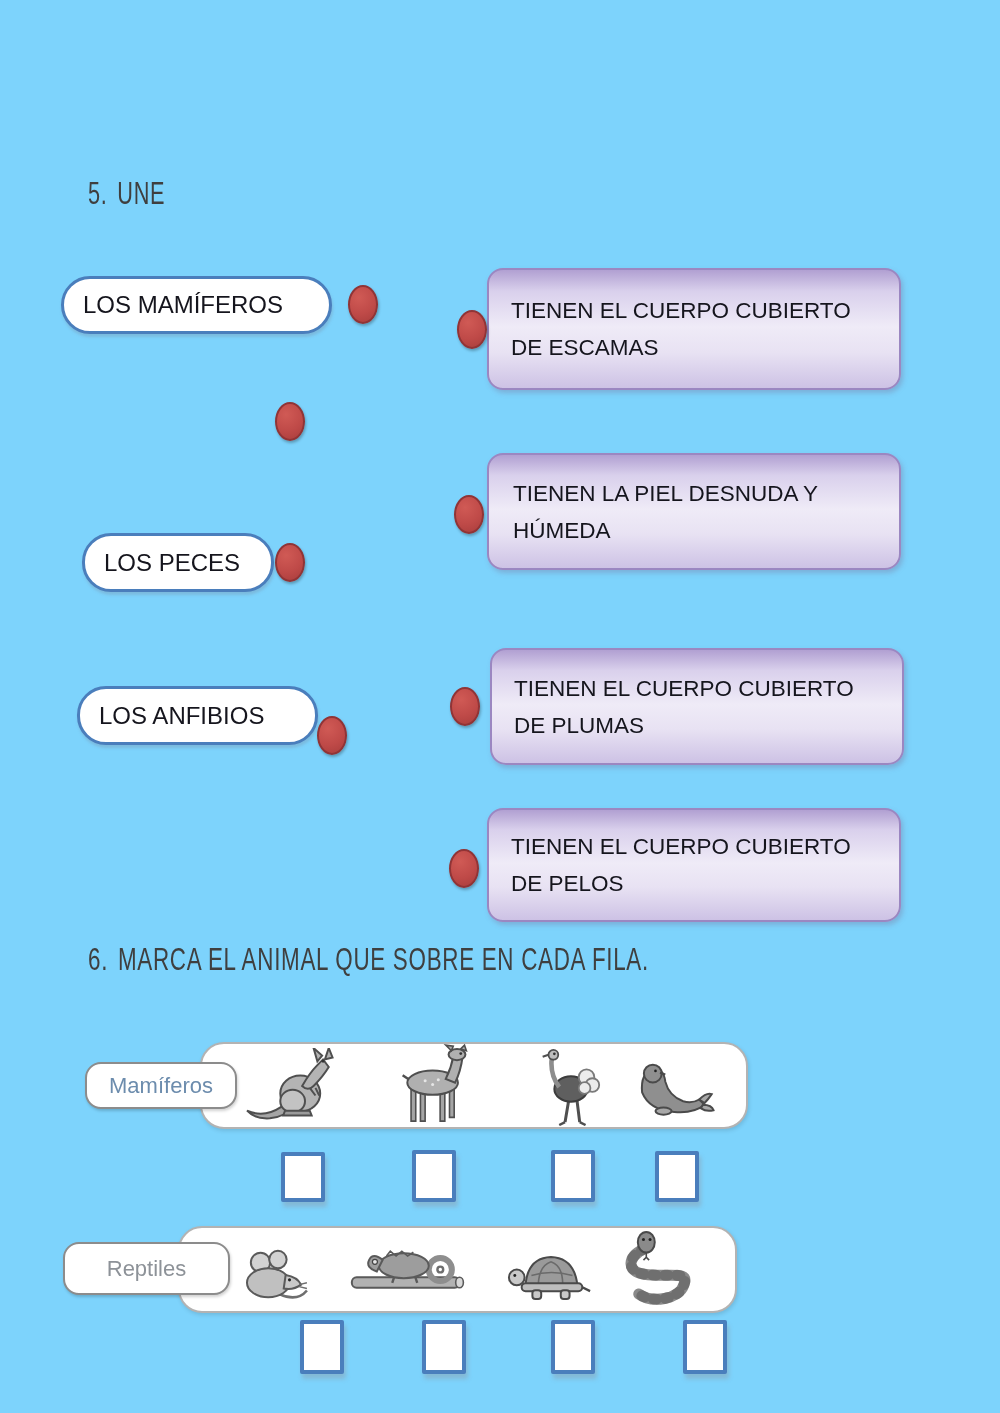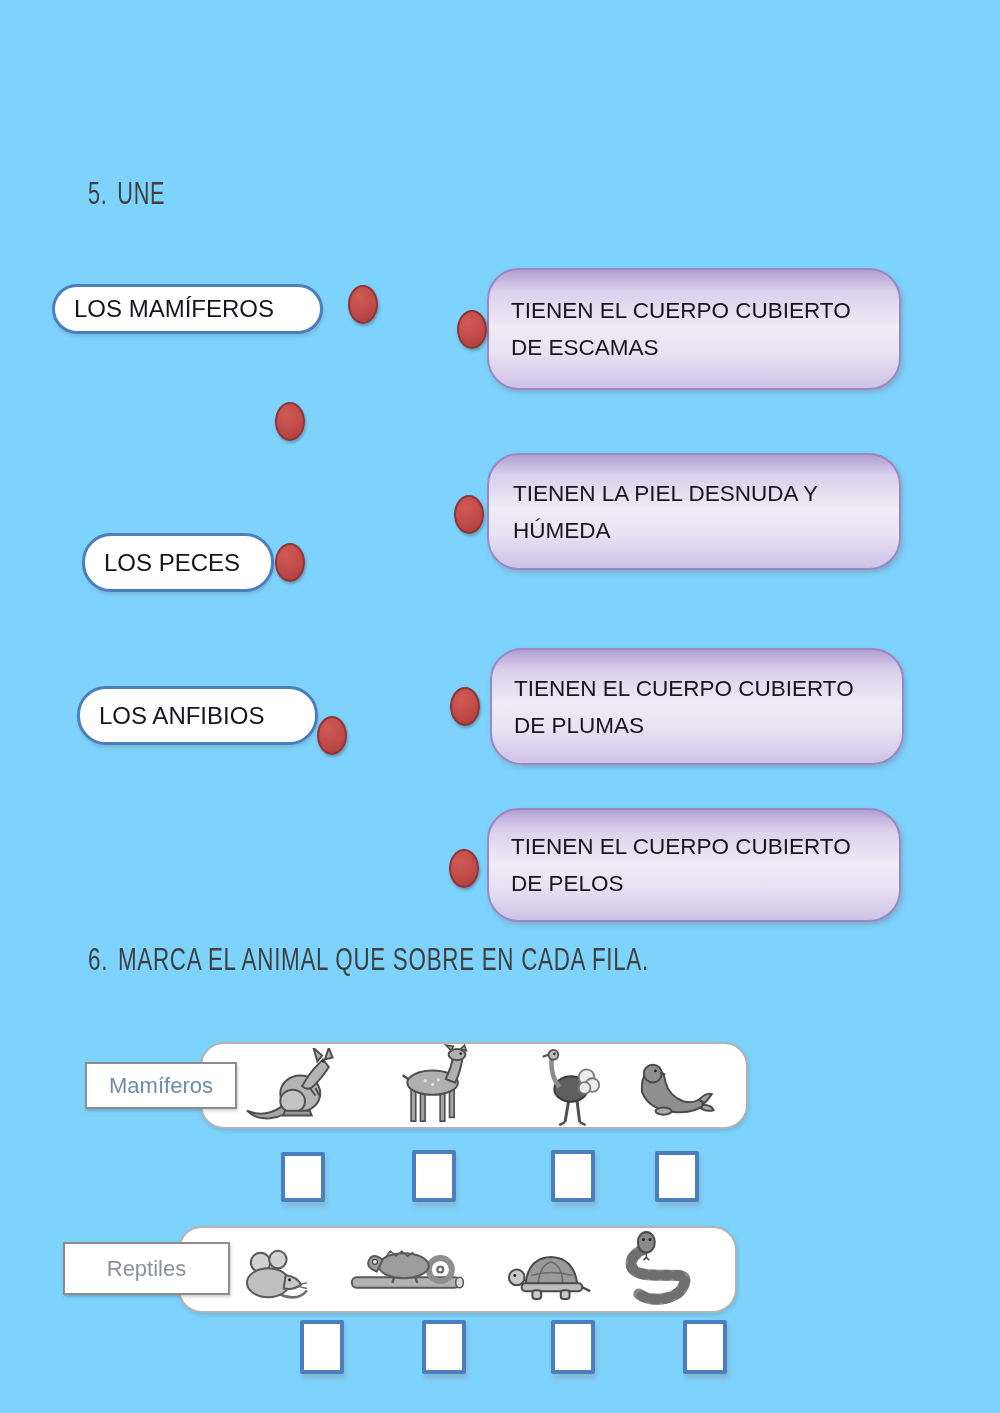--- a/index.html
+++ b/index.html
@@ -37,35 +37,35 @@
   }
   .dot{
     position:absolute;width:30px;height:39px;border-radius:50%;
     background:radial-gradient(circle at 35% 30%, #d05a55 0%, #bf4a48 55%, #a83d3c 100%);
     border:2px solid var(--connector-red-border);
     box-shadow:1px 2px 3px rgba(0,0,0,.28);
     cursor:pointer;
   }
   .purple-box{
     position:absolute;width:414px;
-    border:2px solid var(--purple-border);border-radius:32px;
+    border:2px solid var(--purple-border);border-radius:16px;
     background:linear-gradient(180deg,#b1a0d2 0%, #d9d0ec 18%, #efebf7 48%, #e8e2f3 70%, #cdc2e5 100%);
     box-shadow:2px 3px 5px rgba(120,110,150,.35);
     display:flex;align-items:center;padding:10px 22px;
     font-size:22.5px;line-height:37px;color:var(--text-dark);
     white-space:pre-line;
   }
   .big-rect{
     position:absolute;background:#fff;
     border:2px solid var(--lightgray-border);border-radius:24px;
     box-shadow:1px 2px 4px rgba(0,0,0,.12);
   }
   .row-label{
     position:absolute;background:#fff;
-    border:2px solid var(--gray-border);border-radius:0;
+    border:2px solid var(--gray-border);border-radius:16px;
     display:flex;align-items:center;justify-content:center;
     font-size:22px;color:var(--label-blue);
     box-shadow:1px 2px 3px rgba(0,0,0,.18);
   }
   .row-label.gray{color:var(--label-gray);align-items:center;}
   .checkbox{
     position:absolute;width:44px;background:#fff;
     border:4px solid var(--accent-blue);border-radius:2px;
     box-shadow:2px 5px 4px rgba(140,152,168,.45);
     cursor:pointer;
@@ -76,21 +76,21 @@
 </style>
 </head>
 <body>
 
 <div class="page">
 
   <div class="heading" style="left:88px;top:176px;">
     <span class="num">5.</span><span>UNE</span>
   </div>
 
-  <div class="pill" style="left:52px;top:276px;width:271px;height:50px;margin-top:8px;">
+  <div class="pill" style="left:61px;top:276px;width:271px;height:58px;">
     <span>LOS MAMÍFEROS</span>
   </div>
   <div class="dot" style="left:348px;top:285px;"></div>
 
   <div class="dot" style="left:275px;top:402px;"></div>
 
   <div class="pill" style="left:82px;top:533px;width:192px;height:59px;">
     <span>LOS PECES</span>
   </div>
   <div class="dot" style="left:275px;top:543px;"></div>

